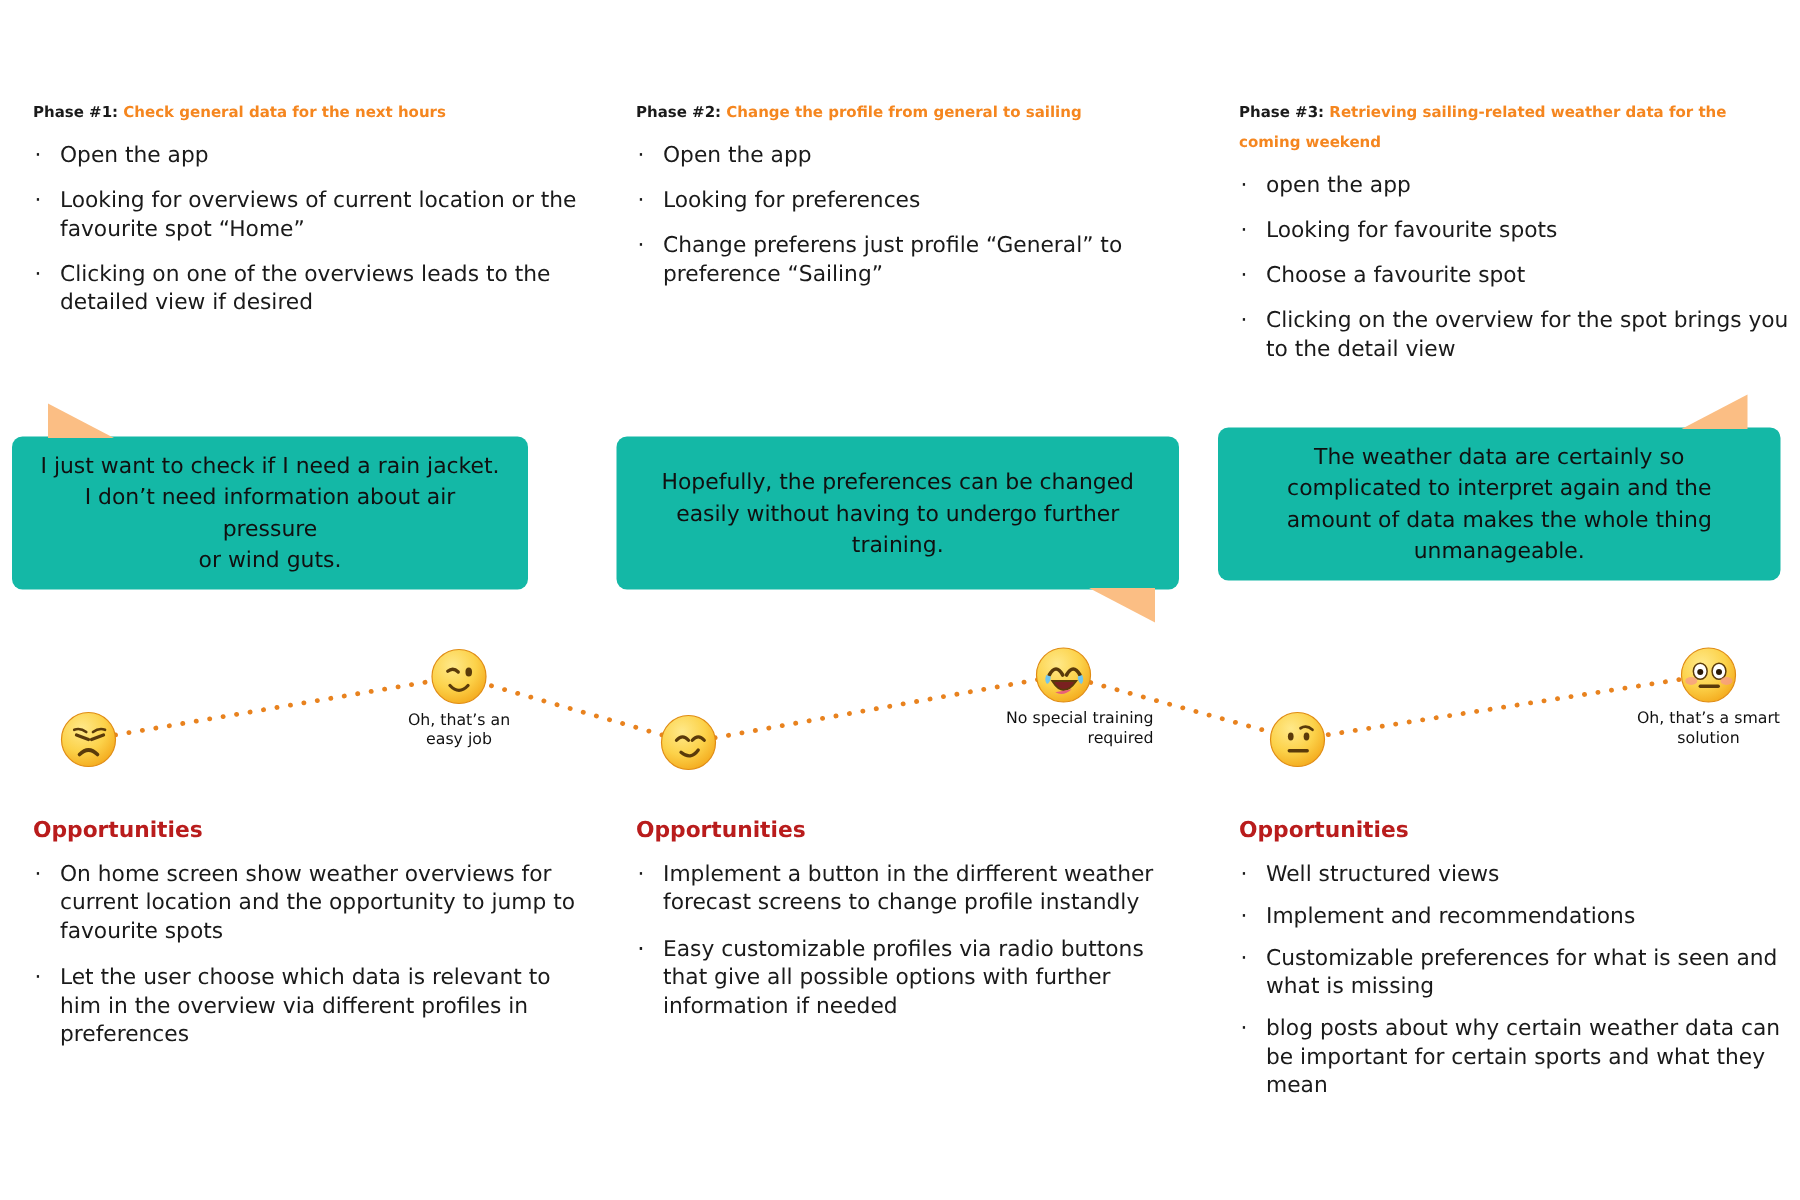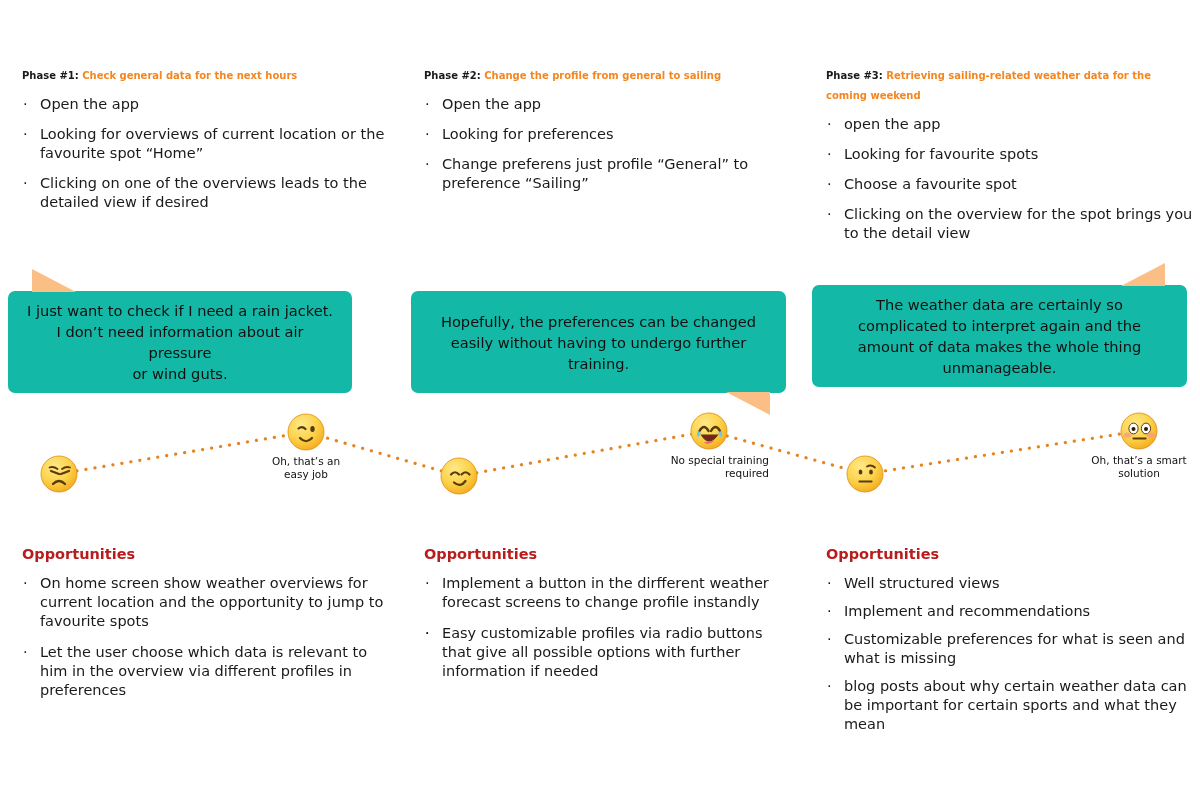--- a/index.html
+++ b/index.html
@@ -114,21 +114,21 @@
   .bubble-3 .tail {
     right: 22px; top: -22px;
     border-right: 0 solid transparent;
     border-left: 44px solid transparent;
     border-bottom: 23px solid #fbbe84;
   }
 
   
   .journey {
     position: absolute;
-    left: 0; top: 406px;
+    left: 0; top: 425px;
     width: 1200px; height: 115px;
   }
   .journey-line {
     position: absolute;
     left: 0; top: 0;
     width: 1200px; height: 115px;
   }
   .emoji {
     position: absolute;
     width: 38px; height: 38px;

